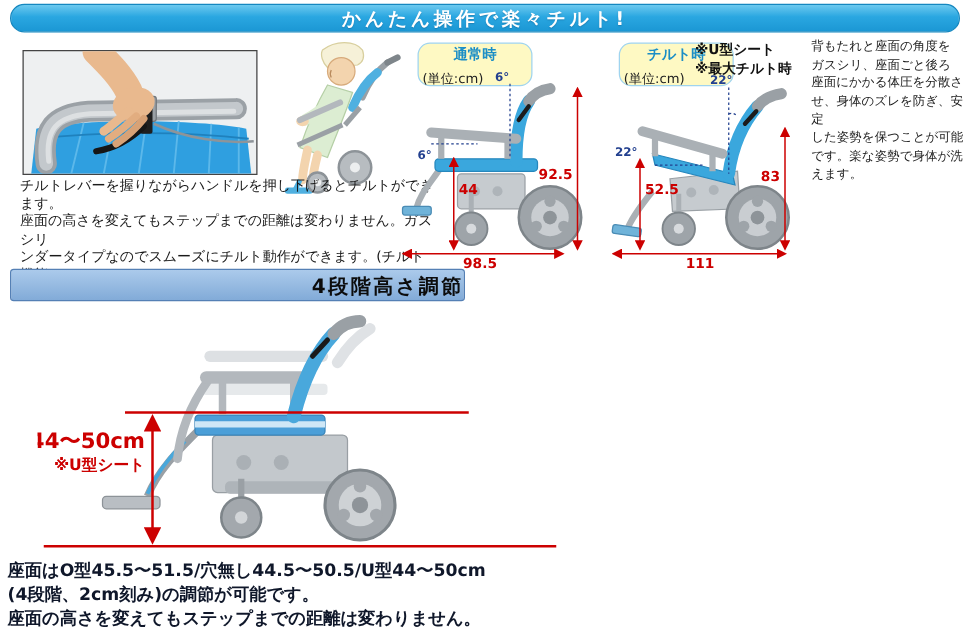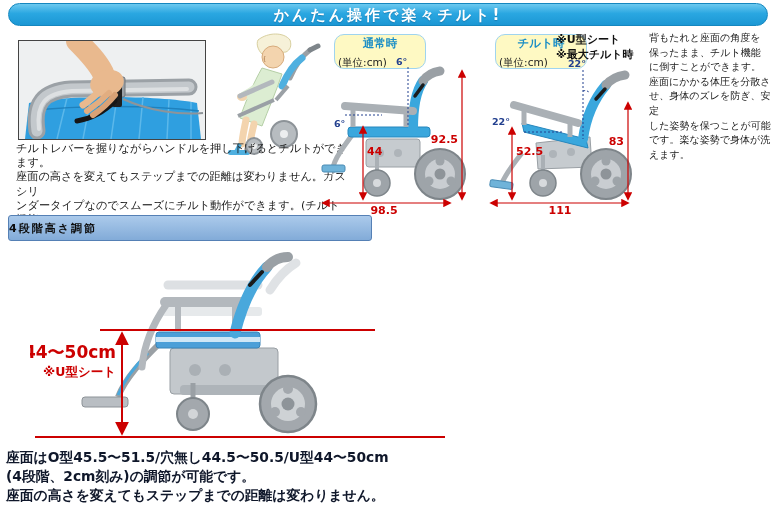--- a/index.html
+++ b/index.html
@@ -16,22 +16,22 @@
     text-align:center;line-height:23px;
     text-shadow:0 1px 1px rgba(20,100,150,.55);
     box-sizing:border-box;
   }
 
   
   .banner-2{
     left:8px;top:215px;width:364px;height:26px;
     background:linear-gradient(180deg,#abcaeb 0%,#82abd8 100%);
     border:1px solid #5580b5;border-radius:3px;
-    color:#0c0c0c;font-size:11px;font-weight:bold;letter-spacing:2px;
-    text-align:left;line-height:26px;box-sizing:border-box;
+    color:#0c0c0c;font-size:16px;font-weight:bold;letter-spacing:2px;
+    text-align:right;line-height:26px;box-sizing:border-box;
   }
 
   .photo-frame{
     left:18px;top:40px;width:188px;height:100px;
     border:1px solid #444;background:#eef0f1;box-sizing:border-box;
   }
 
   .desc-left{
     left:16px;top:142px;width:334px;
     font-size:11.2px;line-height:14.2px;font-weight:400;color:#1a1a1a;
@@ -204,22 +204,21 @@
     <path d="M24 73 L24 144" class="dim" marker-start="url(#ar)" marker-end="url(#ar)"></path>
     <text class="dim-t" x="28" y="100">52.5</text>
     <path d="M140 48 L140 144" class="dim" marker-start="url(#ar)" marker-end="url(#ar)"></path>
     <text class="dim-t" x="136" y="90" text-anchor="end">83</text>
     <path d="M3 148 L140 148" class="dim" marker-start="url(#ar)" marker-end="url(#ar)"></path>
     <text class="dim-t" x="72" y="159" text-anchor="middle">111</text>
   </svg>
 
   <div class="abs note-right">
     <div>背もたれと座面の角度を</div>
-    <div>保ったまま、チルト機能</div>
-    <div>に倒すことができます。</div>
+    <div>ガスシリ、座面ごと後ろ</div>
     <div>座面にかかる体圧を分散さ</div>
     <div>せ、身体のズレを防ぎ、安定</div>
     <div>した姿勢を保つことが可能</div>
     <div>です。楽な姿勢で身体が洗</div>
     <div>えます。</div>
   </div>
 
   <div class="abs banner-2">4段階高さ調節</div>
 
   <svg class="abs" style="left:30px;top:245px" width="420" height="200" viewBox="0 0 420 200">

